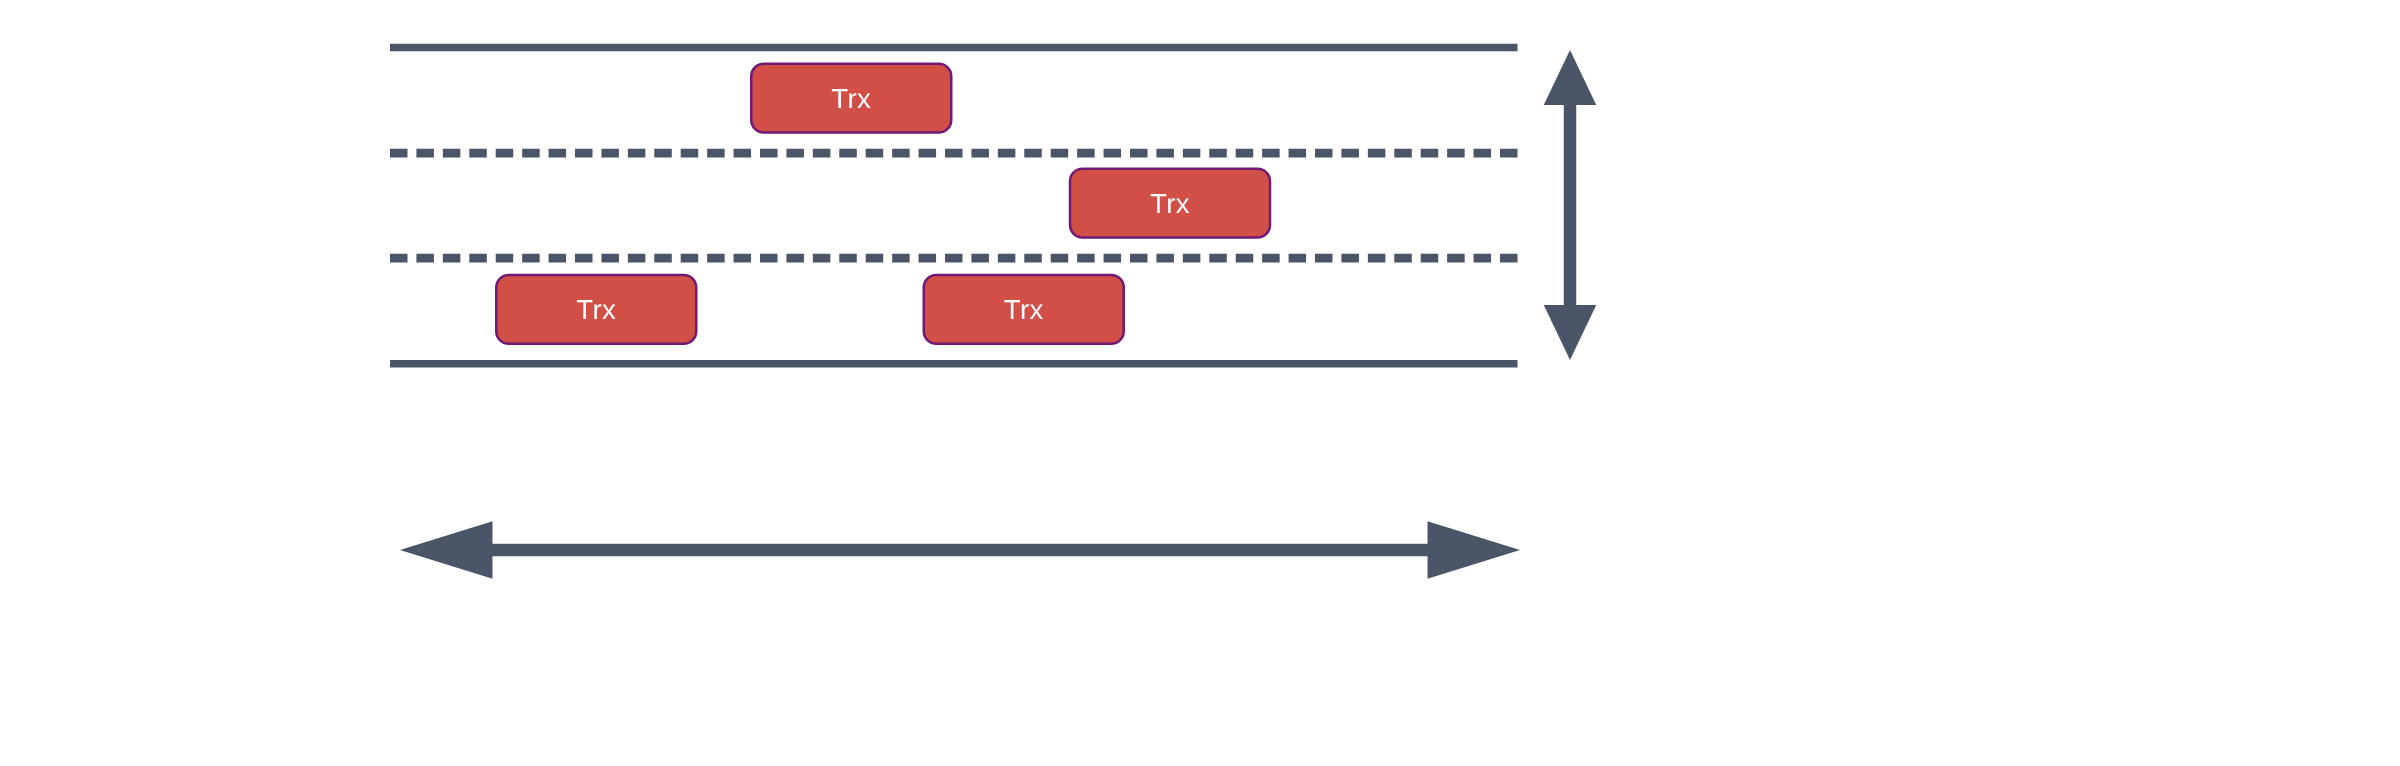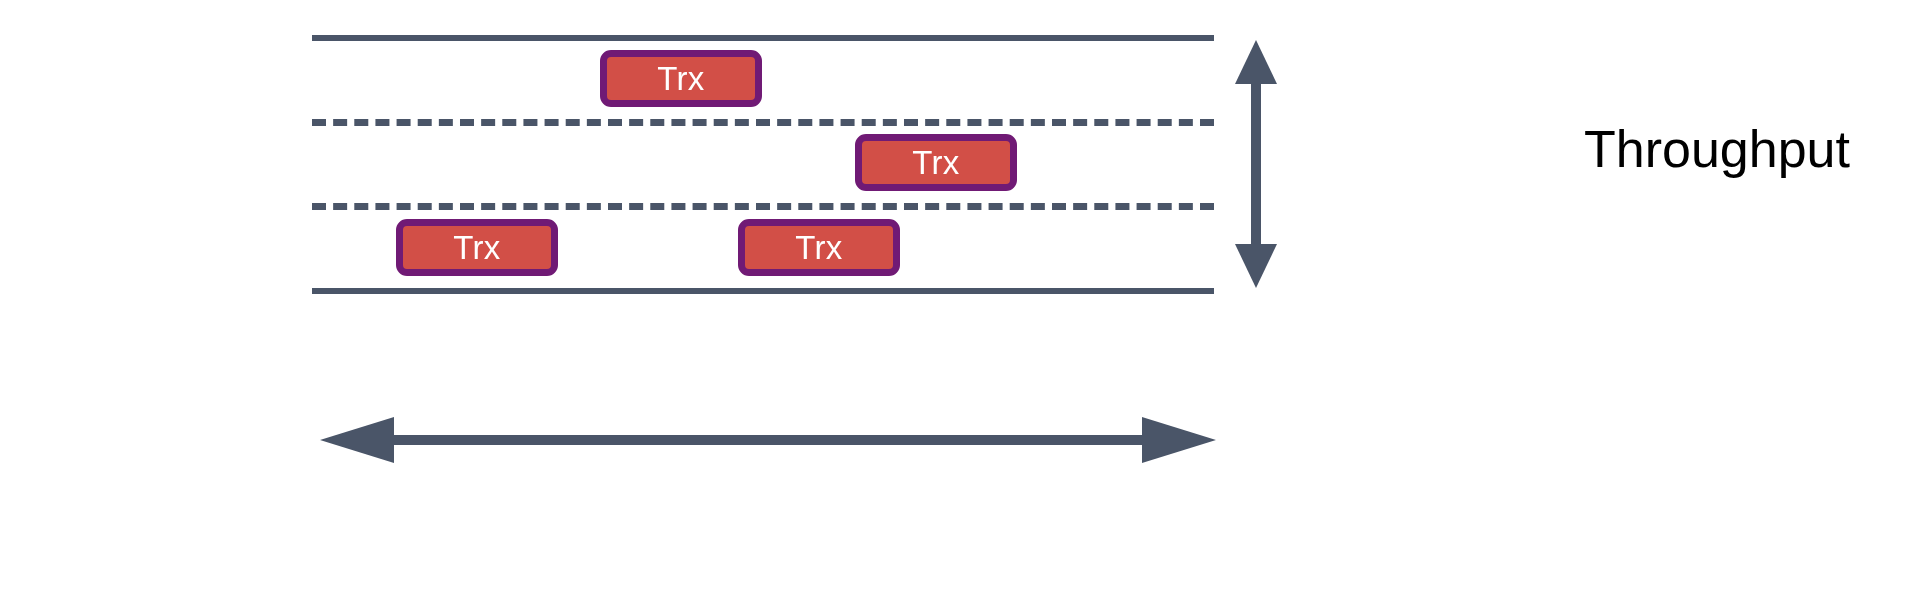--- a/index.html
+++ b/index.html
@@ -36,27 +36,27 @@
   .lane-line.dash-1 { top: 119px; }
   .lane-line.dash-2 { top: 203px; }
 
   
   .trx-box {
     position: absolute;
     width: 162px;
     height: 57px;
     box-sizing: border-box;
     background: #D24F47;
-    border: 7px solid #701a75;
+    border: 2px solid #701a75;
     border-radius: 11px;
     display: flex;
     align-items: center;
     justify-content: center;
     color: #ffffff;
-    font-size: 33px;
+    font-size: 22px;
     font-family: "Liberation Sans", sans-serif;
     letter-spacing: 0.3px;
     line-height: 1;
   }
 
   
   .v-arrow {
     position: absolute;
     left: 1232px;
     top: 38px;
@@ -124,21 +124,20 @@
     <svg width="48" height="252" viewBox="0 0 48 252" xmlns="http://www.w3.org/2000/svg">
 
       <rect x="19" y="30" width="10" height="192" fill="#4A5568"></rect>
 
       <polygon points="24,2 45,46 3,46" fill="#4A5568"></polygon>
 
       <polygon points="24,250 45,206 3,206" fill="#4A5568"></polygon>
     </svg>
   </div>
 
-  <div class="throughput-label">Throughput</div>
 
   <div class="h-arrow">
     <svg width="900" height="64" viewBox="0 0 900 64" xmlns="http://www.w3.org/2000/svg">
 
       <rect x="60" y="27" width="780" height="10" fill="#4A5568"></rect>
 
       <polygon points="2,32 76,9 76,55" fill="#4A5568"></polygon>
 
       <polygon points="898,32 824,9 824,55" fill="#4A5568"></polygon>
     </svg>

